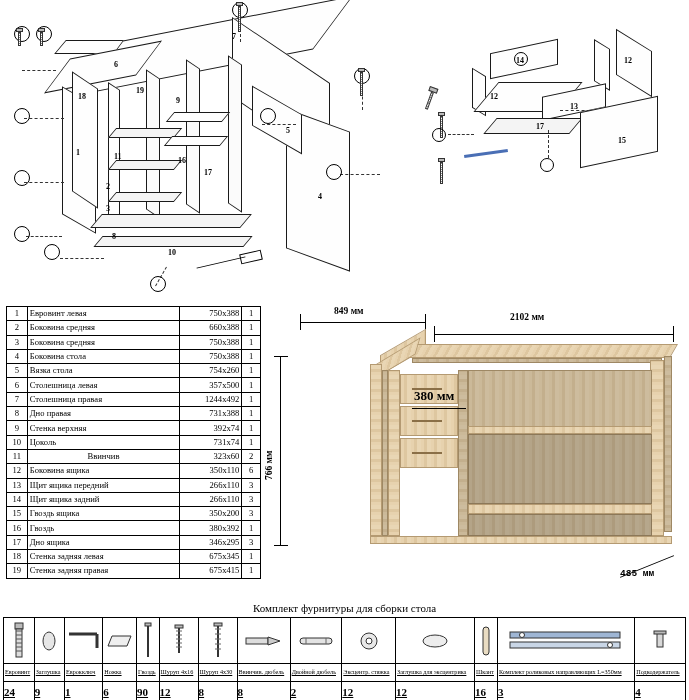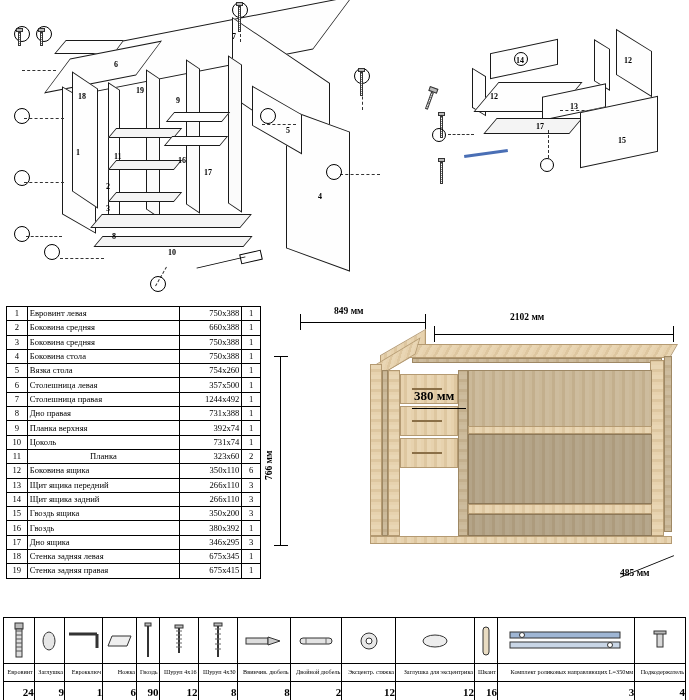--- a/index.html
+++ b/index.html
@@ -42,21 +42,21 @@
   .wood.v{background:repeating-linear-gradient(0deg,#e7d2ae 0 3px,#dec7a0 3px 6px,#e9d6b4 6px 10px);}
   .wood.dark{filter:brightness(.88);}
   .wood.darker{filter:brightness(.78);}
   .dimline{position:absolute;background:#000;}
   .dimtxt{position:absolute;font-size:9.5px;font-weight:bold;font-family:"Liberation Serif",serif;}
   .dimtxt.vert{transform:rotate(-90deg);transform-origin:left top;}
 
   
   #hwTitle{position:absolute;left:0;top:602px;width:689px;text-align:center;font-size:11px;}
   #hwTable{position:absolute;left:3px;top:617px;width:683px;border-collapse:collapse;font-size:6.3px;}
-  #hwTable td{border:1px solid #000;box-sizing:border-box;text-align:right;vertical-align:middle;padding:0;}
+  #hwTable td{border:1px solid #000;box-sizing:border-box;text-align:left;vertical-align:middle;padding:0;text-decoration:underline;}
   #hwTable tr.icons td{height:46px;}
   #hwTable tr.names td{height:18px;font-size:6.2px;line-height:6.6px;padding:0 1px;}
   #hwTable tr.qty td{height:20px;font-size:11px;font-weight:bold;}
   .hwicon{display:block;margin:0 auto;}
 </style>
 </head>
 <body>
 
 <div class="wrap">
 
@@ -242,33 +242,33 @@
           <td class="c4">1</td>
         </tr>
       <tr>
           <td class="c1">8</td>
           <td class="c2">Дно правая</td>
           <td class="c3">731x388</td>
           <td class="c4">1</td>
         </tr>
       <tr>
           <td class="c1">9</td>
-          <td class="c2">Планка верхняя</td>
+          <td class="c2">Стенка верхняя</td>
           <td class="c3">392x74</td>
           <td class="c4">1</td>
         </tr>
       <tr>
           <td class="c1">10</td>
           <td class="c2">Цоколь</td>
           <td class="c3">731x74</td>
           <td class="c4">1</td>
         </tr>
       <tr>
           <td class="c1">11</td>
-          <td class="c2 center">Планка</td>
+          <td class="c2 center">Ввинчив</td>
           <td class="c3">323x60</td>
           <td class="c4">2</td>
         </tr>
       <tr>
           <td class="c1">12</td>
           <td class="c2">Боковина ящика</td>
           <td class="c3">350x110</td>
           <td class="c4">6</td>
         </tr>
       <tr>
@@ -361,23 +361,24 @@
 
     <div class="dimline" style="left:150px;top:108px;width:54px;height:1px;"></div>
     <div class="dimtxt" style="left:152px;top:88px;font-size:13px;">380 мм</div>
 
     <div class="dimline" style="left:18px;top:56px;width:1px;height:190px;"></div>
     <div class="dimline" style="left:12px;top:56px;width:14px;height:1px;"></div>
     <div class="dimline" style="left:12px;top:245px;width:14px;height:1px;"></div>
     <div class="dimtxt vert" style="left:2px;top:180px;">766 мм</div>
 
     <div class="dimline" style="left:356px;top:266px;width:58px;height:1px;transform:rotate(-22deg);"></div>
-    <div class="dimtxt" style="left:358px;top:268px;">485 мм</div>
+    <div class="dimtxt" style="left:358px;top:268px;font-family:Liberation Mono, monospace;">485 мм</div>
   </div>
 
+  <div id="hwTitle">Комплект фурнитуры для сборки стола</div>
 
   <table id="hwTable">
     <tbody>
       <tr class="icons">
         <td>
           <svg class="hwicon" width="20" height="40" viewBox="0 0 20 40">
             <rect x="6" y="2" width="8" height="6" fill="#bbb" stroke="#333"></rect>
             <rect x="7" y="8" width="6" height="28" fill="#ddd" stroke="#333"></rect>
             <path d="M7 10 h6 M7 14 h6 M7 18 h6 M7 22 h6 M7 26 h6 M7 30 h6" stroke="#555" fill="none"></path>
           </svg>

